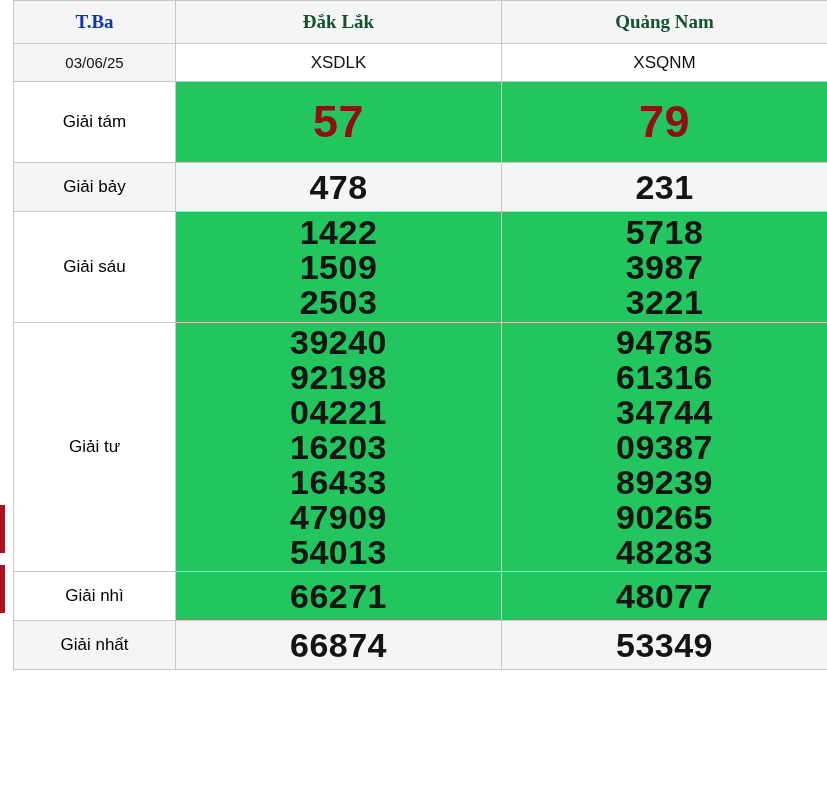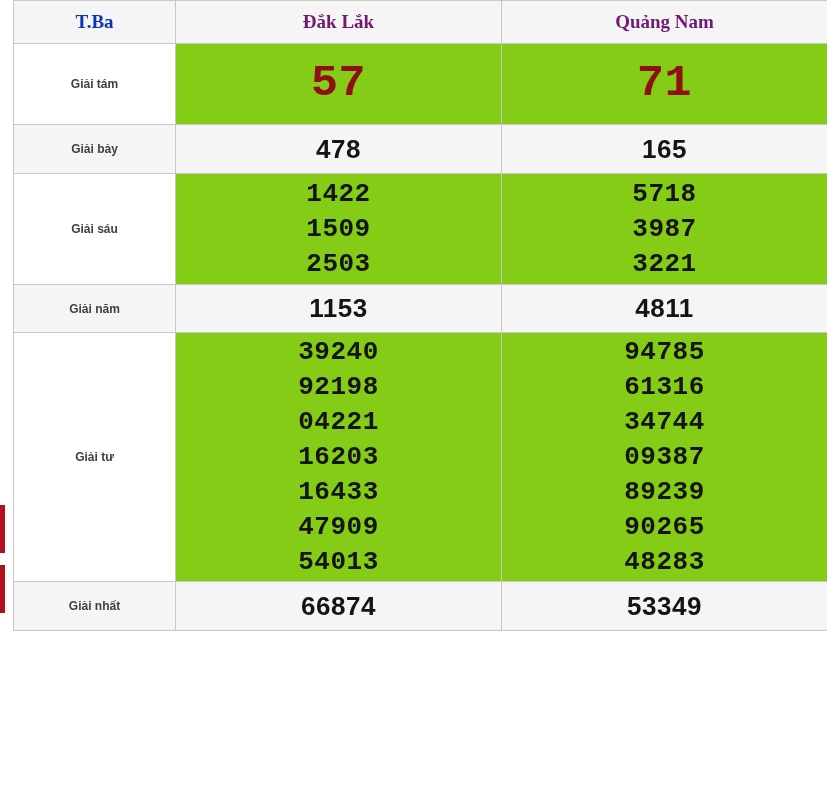--- a/index.html
+++ b/index.html
@@ -35,57 +35,57 @@
     text-align: center;
     vertical-align: middle;
     padding: 0;
     margin-top: 45px;
   }
   
   .hdr-cell {
     height: 42px;
     font-size: 19px;
     font-weight: bold;
-    color: #701a75;
+    color: #14532d;
     background: #f5f5f5;
     font-family: "Liberation Serif", serif;
   }
   .hdr-cell.day {
     color: #0b35b5;
   }
   
   .sub-cell {
     height: 37px;
     font-size: 17px;
     background: #ffffff;
     color: #111111;
   }
   .sub-cell.date {
     font-size: 15px;
     background: #f5f5f5;
   }
   
   .lbl {
-    font-size: 12px;
-    color: #404040;
+    font-size: 17px;
+    color: #000000;
     background: #f5f5f5;
-    font-weight: bold;
+    font-weight: normal;
   }
   .lbl.white { background: #ffffff; }
 
   
   .num {
-    font-size: 26px;
+    font-size: 34px;
     font-weight: bold;
     color: #141414;
     line-height: 35px;
     letter-spacing: 0.5px;
   }
   .num.shade { background: #f5f5f5; }
-  .num.plain { background: #84cc16; font-family: Liberation Mono, monospace; }
+  .num.plain { background: #22c55e; }
 
   .num .line { display: block; }
 
   
   .g8 .num, .g8-val {
     font-size: 45px;
     color: #8f0f14;
     line-height: 56px;
   }
   .row-g8 td { height: 80px; }
@@ -122,52 +122,52 @@
       <col class="c-prov">
     </colgroup>
     <tbody>
 
       <tr>
         <th class="hdr-cell day">T.Ba</th>
         <th class="hdr-cell">Đắk Lắk</th>
         <th class="hdr-cell">Quảng Nam</th>
       </tr>
 
+      <tr>
+        <td class="sub-cell date">03/06/25</td>
+        <td class="sub-cell">XSDLK</td>
+        <td class="sub-cell">XSQNM</td>
+      </tr>
 
       <tr class="row-g8 g8">
         <td class="lbl white">Giải tám</td>
         <td class="num plain g8-val">57</td>
-        <td class="num plain g8-val">71</td>
+        <td class="num plain g8-val">79</td>
       </tr>
 
       <tr class="row-g7">
         <td class="lbl">Giải bảy</td>
         <td class="num shade">478</td>
-        <td class="num shade">165</td>
+        <td class="num shade">231</td>
       </tr>
 
       <tr class="row-g6">
         <td class="lbl white">Giải sáu</td>
         <td class="num plain">
           <span class="line">1422</span>
           <span class="line">1509</span>
           <span class="line">2503</span>
         </td>
         <td class="num plain">
           <span class="line">5718</span>
           <span class="line">3987</span>
           <span class="line">3221</span>
         </td>
       </tr>
 
-      <tr class="row-g5">
-        <td class="lbl">Giải năm</td>
-        <td class="num shade">1153</td>
-        <td class="num shade">4811</td>
-      </tr>
 
       <tr class="row-g4">
         <td class="lbl white">Giải tư</td>
         <td class="num plain">
           <span class="line">39240</span>
           <span class="line">92198</span>
           <span class="line">04221</span>
           <span class="line">16203</span>
           <span class="line">16433</span>
           <span class="line">47909</span>
@@ -178,20 +178,25 @@
           <span class="line">61316</span>
           <span class="line">34744</span>
           <span class="line">09387</span>
           <span class="line">89239</span>
           <span class="line">90265</span>
           <span class="line">48283</span>
         </td>
       </tr>
 
 
+      <tr class="row-g2">
+        <td class="lbl white">Giải nhì</td>
+        <td class="num plain">66271</td>
+        <td class="num plain">48077</td>
+      </tr>
 
       <tr class="row-g1">
         <td class="lbl">Giải nhất</td>
         <td class="num shade">66874</td>
         <td class="num shade">53349</td>
       </tr>
 
     </tbody>
   </table>
 </div>

